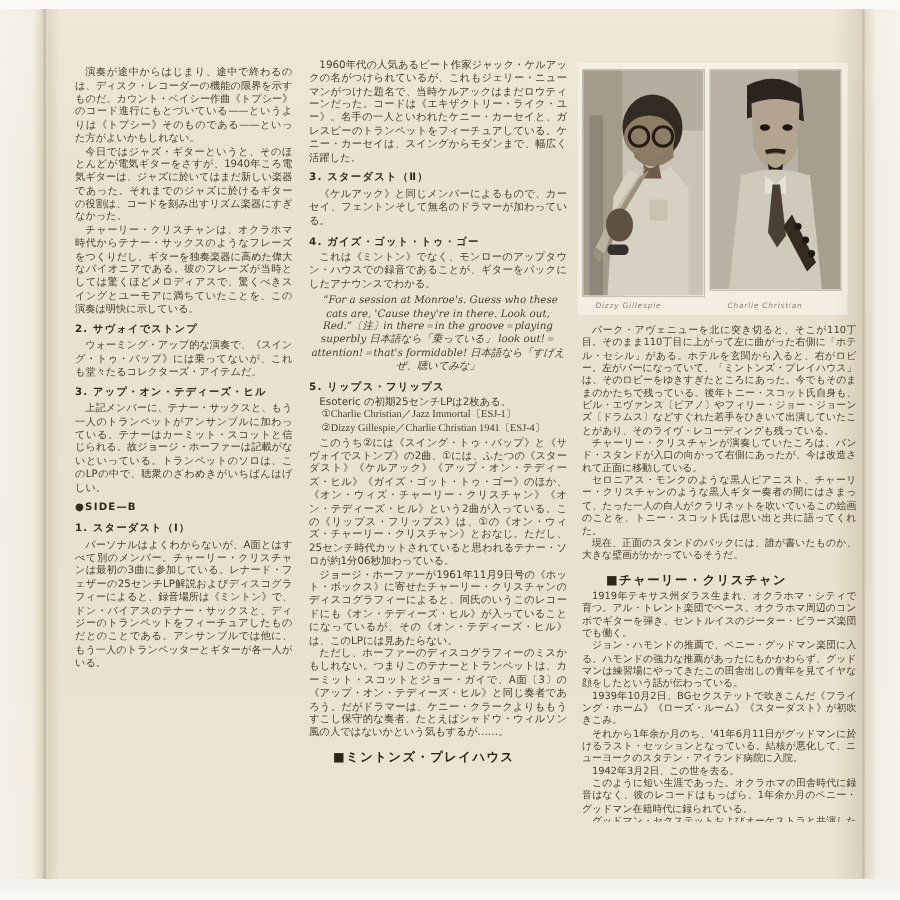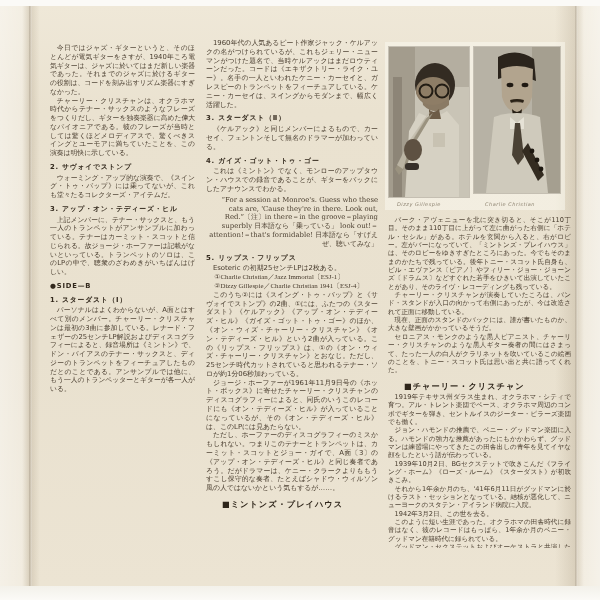--- a/index.html
+++ b/index.html
@@ -18,21 +18,21 @@
         rgba(255,255,255,0) 40px, rgba(255,255,255,0) 555px,
         rgba(120,100,70,.16) 575px, rgba(255,255,255,.35) 584px, rgba(255,255,255,.5) 600px),
       linear-gradient(180deg, #efe8d8 0%, #eae2d0 18%, #e9e1cf 60%, #ece4d3 100%);
     box-shadow:0 1px 2px rgba(0,0,0,.12);
   }
   .crease{position:absolute;top:6px;height:580px;width:3px;background:linear-gradient(90deg,rgba(90,75,55,.22),rgba(255,255,255,.25));}
   .col{position:absolute;overflow:hidden;color:#473b2d;}
   .col .p{margin:0;text-indent:1em;text-align:justify;}
   .col .h{font-weight:bold;color:#33291d;letter-spacing:.8px;margin:5px 0 2px;text-indent:0;}
   .col .h2{font-weight:bold;color:#2e251a;font-size:8.2px;letter-spacing:1px;margin:7px 16px 3px;text-indent:0;}
-  .col .en{font-family:"DejaVu Serif","Liberation Serif",serif;color:#4a3e2f;margin:2px 0;text-indent:.5em;text-align:right;}
+  .col .en{font-family:"DejaVu Serif","Liberation Serif",serif;font-style:italic;color:#4a3e2f;margin:2px 0;text-indent:.5em;text-align:center;}
   .col .disc{margin:0;text-indent:1.2em;text-align:left;font-family:Liberation Serif, serif;}
   #col1{left:50px;top:44px;width:145px;height:521px;font-size:6.8px;line-height:8.75px;}
   #col2{left:206px;top:39px;width:172px;height:527px;font-size:6.9px;line-height:8.8px;}
   #col3{left:388px;top:216px;width:183px;height:332px;font-size:6.6px;line-height:8.35px;}
   
   #photoblock{position:absolute;left:385px;top:42px;width:180px;height:168px;background:rgba(250,247,238,.55);}
   .photo{position:absolute;top:5px;box-shadow:0 0 0 1px rgba(60,50,40,.25);}
   #photo-left{left:4px;}
   #photo-right{left:89px;}
   .photo-caption{position:absolute;top:159px;font-size:5px;font-style:italic;color:#8e8472;letter-spacing:.5px;}
@@ -44,20 +44,21 @@
 </style>
 </head>
 <body>
 
 <div id="stage">
   <div id="paper"></div>
   <div class="crease" style="left:29px"></div>
   <div class="crease" style="left:575px"></div>
 
   <div class="col" id="col1">
+    <p class="p">演奏が途中からはじまり、途中で終わるのは、ディスク・レコーダーの機能の限界を示すものだ。カウント・ベイシー作曲《トプシー》のコード進行にもとづいている——というよりは《トプシー》そのものである——といった方がよいかもしれない。</p>
     <p class="p">今日ではジャズ・ギターというと、そのほとんどが電気ギターをさすが、1940年ころ電気ギターは、ジャズに於いてはまだ新しい楽器であった。それまでのジャズに於けるギターの役割は、コードを刻み出すリズム楽器にすぎなかった。</p>
     <p class="p">チャーリー・クリスチャンは、オクラホマ時代からテナー・サックスのようなフレーズをつくりだし、ギターを独奏楽器に高めた偉大なパイオニアである。彼のフレーズが当時としては驚くほどメロディアスで、驚くべきスイングとユーモアに満ちていたことを、この演奏は明快に示している。</p>
     <p class="h">2. サヴォイでストンプ</p>
     <p class="p">ウォーミング・アップ的な演奏で、《スイング・トゥ・バップ》には乗ってないが、これも堂々たるコレクターズ・アイテムだ。</p>
     <p class="h">3. アップ・オン・テディーズ・ヒル</p>
     <p class="p">上記メンバーに、テナー・サックスと、もう一人のトランペットがアンサンブルに加わっている。テナーはカーミット・スコットと信じられる。故ジョージ・ホーファーは記載がないといっている。トランペットのソロは、このLPの中で、聴衆のざわめきがいちばんはげしい。</p>
     <p class="h">●SIDE—B</p>
     <p class="h">1. スターダスト（Ⅰ）</p>
     <p class="p">パーソナルはよくわからないが、A面とはすべて別のメンバー。チャーリー・クリスチャンは最初の3曲に参加している。レナード・フェザーの25センチLP解説およびディスコグラフィーによると、録音場所は《ミントン》で、ドン・バイアスのテナー・サックスと、ディジーのトランペットをフィーチュアしたものだとのことである。アンサンブルでは他に、もう一人のトランペッターとギターが各一人がいる。</p>
 
@@ -119,22 +120,22 @@
       <circle cx="63" cy="113" r="2.4" fill="#1d1710"></circle>
       <circle cx="67" cy="122" r="2.4" fill="#1d1710"></circle>
     </svg>
     <div class="photo-caption" id="caption-left">Dizzy Gillespie</div>
     <div class="photo-caption" id="caption-right">Charlie Christian</div>
   </div>
 
   <div class="col" id="col3">
     <p class="p">パーク・アヴェニューを北に突き切ると、そこが110丁目。そのまま110丁目に上がって左に曲がった右側に「ホテル・セシル」がある。ホテルを玄関から入ると、右がロビー。左がバーになっていて、「ミントンズ・プレイハウス」は、そのロビーをゆきすぎたところにあった。今でもそのままのかたちで残っている。後年トニー・スコット氏自身も、ビル・エヴァンス〔ピアノ〕やフィリー・ジョー・ジョーンズ〔ドラムス〕などすぐれた若手をひきいて出演していたことがあり、そのライヴ・レコーディングも残っている。</p>
     <p class="p">チャーリー・クリスチャンが演奏していたころは、バンド・スタンドが入口の向かって右側にあったが、今は改造されて正面に移動している。</p>
+    <p class="p">セロニアス・モンクのような黒人ピアニスト、チャーリー・クリスチャンのような黒人ギター奏者の間にはさまって、たった一人の白人がクラリネットを吹いているこの絵画のことを、トニー・スコット氏は思い出と共に語ってくれた。</p>
     <p class="p">現在、正面のスタンドのバックには、誰が書いたものか、大きな壁画がかかっているそうだ。</p>
-    <p class="p">セロニアス・モンクのような黒人ピアニスト、チャーリー・クリスチャンのような黒人ギター奏者の間にはさまって、たった一人の白人がクラリネットを吹いているこの絵画のことを、トニー・スコット氏は思い出と共に語ってくれた。</p>
     <p class="h2">■チャーリー・クリスチャン</p>
     <p class="p">1919年テキサス州ダラス生まれ、オクラホマ・シティで育つ。アル・トレント楽団でベース、オクラホマ周辺のコンボでギターを弾き、セントルイスのジーター・ピラーズ楽団でも働く。</p>
     <p class="p">ジョン・ハモンドの推薦で、ベニー・グッドマン楽団に入る。ハモンドの強力な推薦があったにもかかわらず、グッドマンは練習場にやってきたこの田舎出しの青年を見てイヤな顔をしたという話が伝わっている。</p>
     <p class="p">1939年10月2日、BGセクステットで吹きこんだ《フライング・ホーム》《ローズ・ルーム》《スターダスト》が初吹きこみ。</p>
     <p class="p">それから1年余か月のち、'41年6月11日がグッドマンに於けるラスト・セッションとなっている。結核が悪化して、ニューヨークのスタテン・アイランド病院に入院。</p>
     <p class="p">1942年3月2日、この世を去る。</p>
     <p class="p">このように短い生涯であった。オクラホマの田舎時代に録音はなく、彼のレコードはもっぱら、1年余か月のベニー・グッドマン在籍時代に録られている。</p>
     <p class="p">グッドマン・セクステットおよびオーケストラと共演したものが大部分だが、その他ジョン・ハモンドのカーネギー・ホール・コンサート〔ヴァンガード〕、エドモンド・ホール〔ブルー・ノート〕、メトロノーム・オールスターズ〔RCAおよびCBS〕、ライオネル・ハンプトン〔RCA〕などに彼の参加したセッションがある。</p>
 
   </div>

